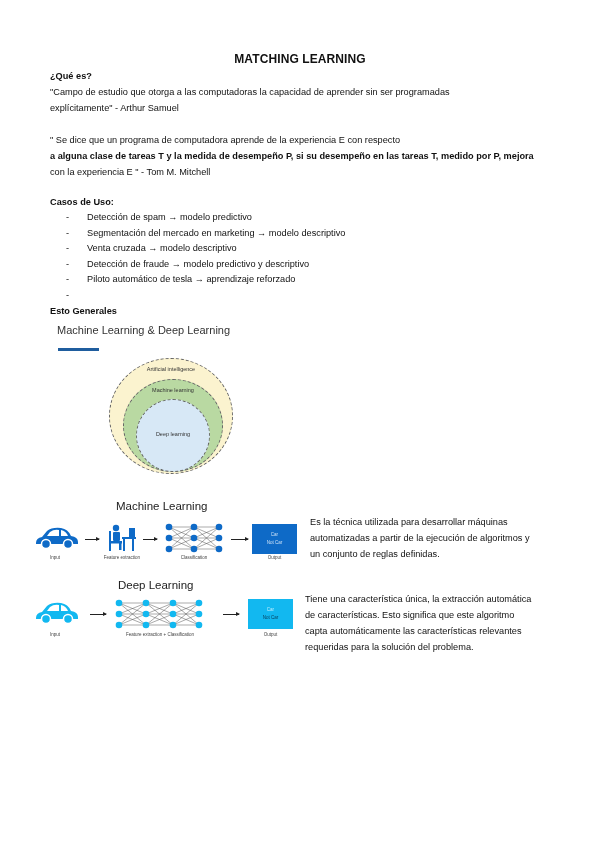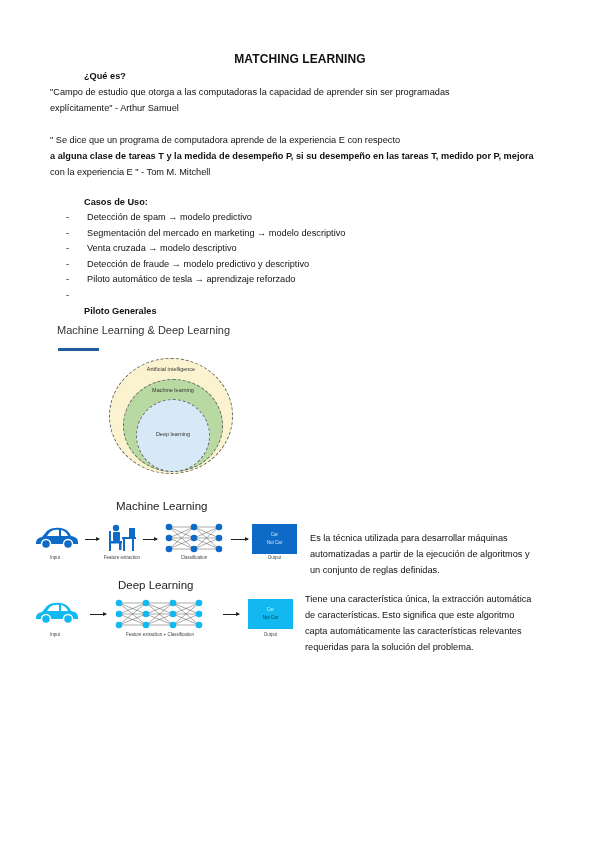--- a/index.html
+++ b/index.html
@@ -29,21 +29,21 @@
       font-size: 12px;
       letter-spacing: 0.1px;
     }
     .line {
       position: absolute;
       left: 50px;
       font-size: 9.2px;
       white-space: nowrap;
       line-height: 12px;
     }
-    .bold { font-weight: bold; margin-left: 34px; }
+    .bold { font-weight: bold; }
     .bullet-list {
       position: absolute;
       left: 66px;
       top: 210px;
       margin: 0; padding: 0;
       list-style: none;
     }
     .bullet-list li {
       font-size: 9.2px;
       height: 15.5px;
@@ -178,21 +178,21 @@
     <li>
         <span class="dash">-</span>
         <span>Piloto automático de tesla → aprendizaje reforzado</span>
       </li>
     <li>
         <span class="dash">-</span>
         <span></span>
       </li>
   </ul>
 
-  <div class="line bold" style="top:305px;">Piloto Generales</div>
+  <div class="line bold" style="top:305px;">Esto Generales</div>
 
   <div class="fig1">
     <div class="fig1-title">Machine Learning &amp; Deep Learning</div>
     <div class="fig1-bar"></div>
     <div class="circle c-ai"></div>
     <div class="circle c-ml"></div>
     <div class="circle c-dl"></div>
     <div class="circle-label" style="left:84px; top:44px; width:60px;">Artificial intelligence</div>
     <div class="circle-label" style="left:86px; top:65px; width:60px;">Machine learning</div>
     <div class="circle-label" style="left:86px; top:109px; width:60px;">Deep learning</div>
@@ -264,21 +264,21 @@
 
     <div class="arrow" style="left:201px; top:42px; width:17px;"></div>
 
     <div class="output-box" style="left:222px; top:27px; background:#0e6ac7; color:#cfe3f7;">
       <span>Car</span>
       <span>Not Car</span>
     </div>
     <div class="pipe-label" style="left:222px; top:58px; width:45px;">Output</div>
   </div>
 
-  <div class="side-text" style="left:310px; top:514px;margin-top:16px;">
+  <div class="side-text" style="left:310px; top:514px;">
     <div>Es la técnica utilizada para desarrollar máquinas</div>
     <div>automatizadas a partir de la ejecución de algoritmos y</div>
     <div>un conjunto de reglas definidas.</div>
   </div>
 
   <div class="pipe" style="top:577px;">
     <div class="pipe-title" style="left:88px; top:2px;">Deep Learning</div>
 
     <svg style="position:absolute; left:4px; top:25px;" width="46" height="22" viewBox="0 0 46 22">
       <path d="M2 16 Q2 11 8 10 L13 4 Q18 0 27 1 Q34 2 37 9 Q44 10 44 15 L44 17 L2 17 Z" fill="#12b8f0"></path>

